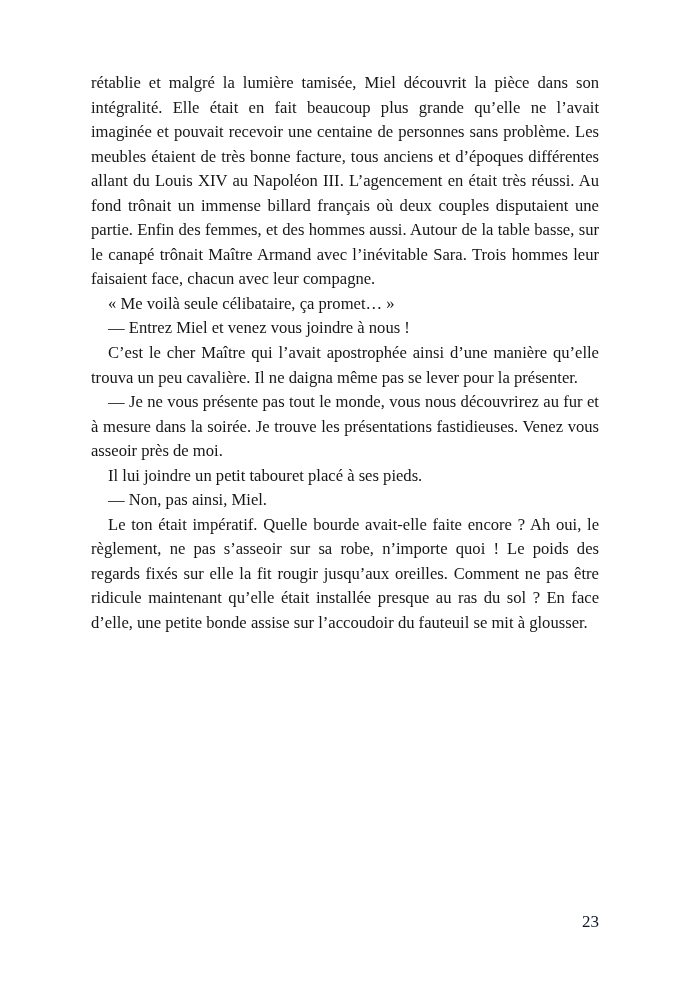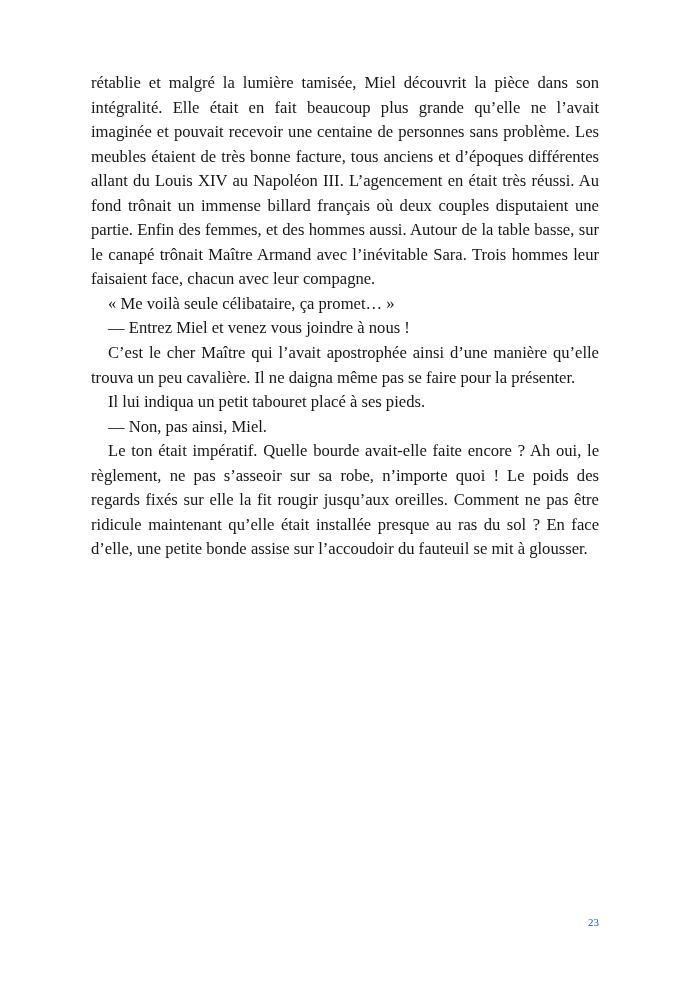--- a/index.html
+++ b/index.html
@@ -31,32 +31,33 @@
     margin: 0;
     padding: 0;
   }
   .page-text p.indent {
     text-indent: 17px;
   }
   .page-number {
     position: absolute;
     top: 910px;
     right: 101px;
-    font-size: 11px;
+    font-size: 17px;
     line-height: 24px;
-    color: #1d4ed8;
+    color: #0f172a;
   }
 </style>
 </head>
 <body>
 
 <div class="book-page">
   <div class="page-text">
     <p>rétablie et malgré la lumière tamisée, Miel découvrit la pièce dans son intégralité. Elle était en fait beaucoup plus grande qu’elle ne l’avait imaginée et pouvait recevoir une centaine de personnes sans problème. Les meubles étaient de très bonne facture, tous anciens et d’époques différentes allant du Louis XIV au Napoléon III. L’agencement en était très réussi. Au fond trônait un immense billard français où deux couples disputaient une partie. Enfin des femmes, et des hommes aussi. Autour de la table basse, sur le canapé trônait Maître Armand avec l’inévitable Sara. Trois hommes leur faisaient face, chacun avec leur compagne.</p>
     <p class="indent">«&nbsp;Me voilà seule célibataire, ça promet…&nbsp;»</p>
     <p class="indent">—&nbsp;Entrez Miel et venez vous joindre à nous&nbsp;!</p>
-    <p class="indent">C’est le cher Maître qui l’avait apostrophée ainsi d’une manière qu’elle trouva un peu cavalière. Il ne daigna même pas se faire pour la présenter.</p>
-    <p class="indent">Il lui indiqua un petit tabouret placé à ses pieds.</p>
+    <p class="indent">C’est le cher Maître qui l’avait apostrophée ainsi d’une manière qu’elle trouva un peu cavalière. Il ne daigna même pas se lever pour la présenter.</p>
+    <p class="indent">—&nbsp;Je ne vous présente pas tout le monde, vous nous découvrirez au fur et à mesure dans la soirée. Je trouve les présentations fastidieuses. Venez vous asseoir près de moi.</p>
+    <p class="indent">Il lui joindre un petit tabouret placé à ses pieds.</p>
     <p class="indent">—&nbsp;Non, pas ainsi, Miel.</p>
     <p class="indent">Le ton était impératif. Quelle bourde avait-elle faite encore&nbsp;? Ah oui, le règlement, ne pas s’asseoir sur sa robe, n’importe quoi&nbsp;! Le poids des regards fixés sur elle la fit rougir jusqu’aux oreilles. Comment ne pas être ridicule maintenant qu’elle était installée presque au ras du sol&nbsp;? En face d’elle, une petite bonde assise sur l’accoudoir du fauteuil se mit à glousser.</p>
   </div>
   <div class="page-number">23</div>
 </div>
 
 </body></html>

